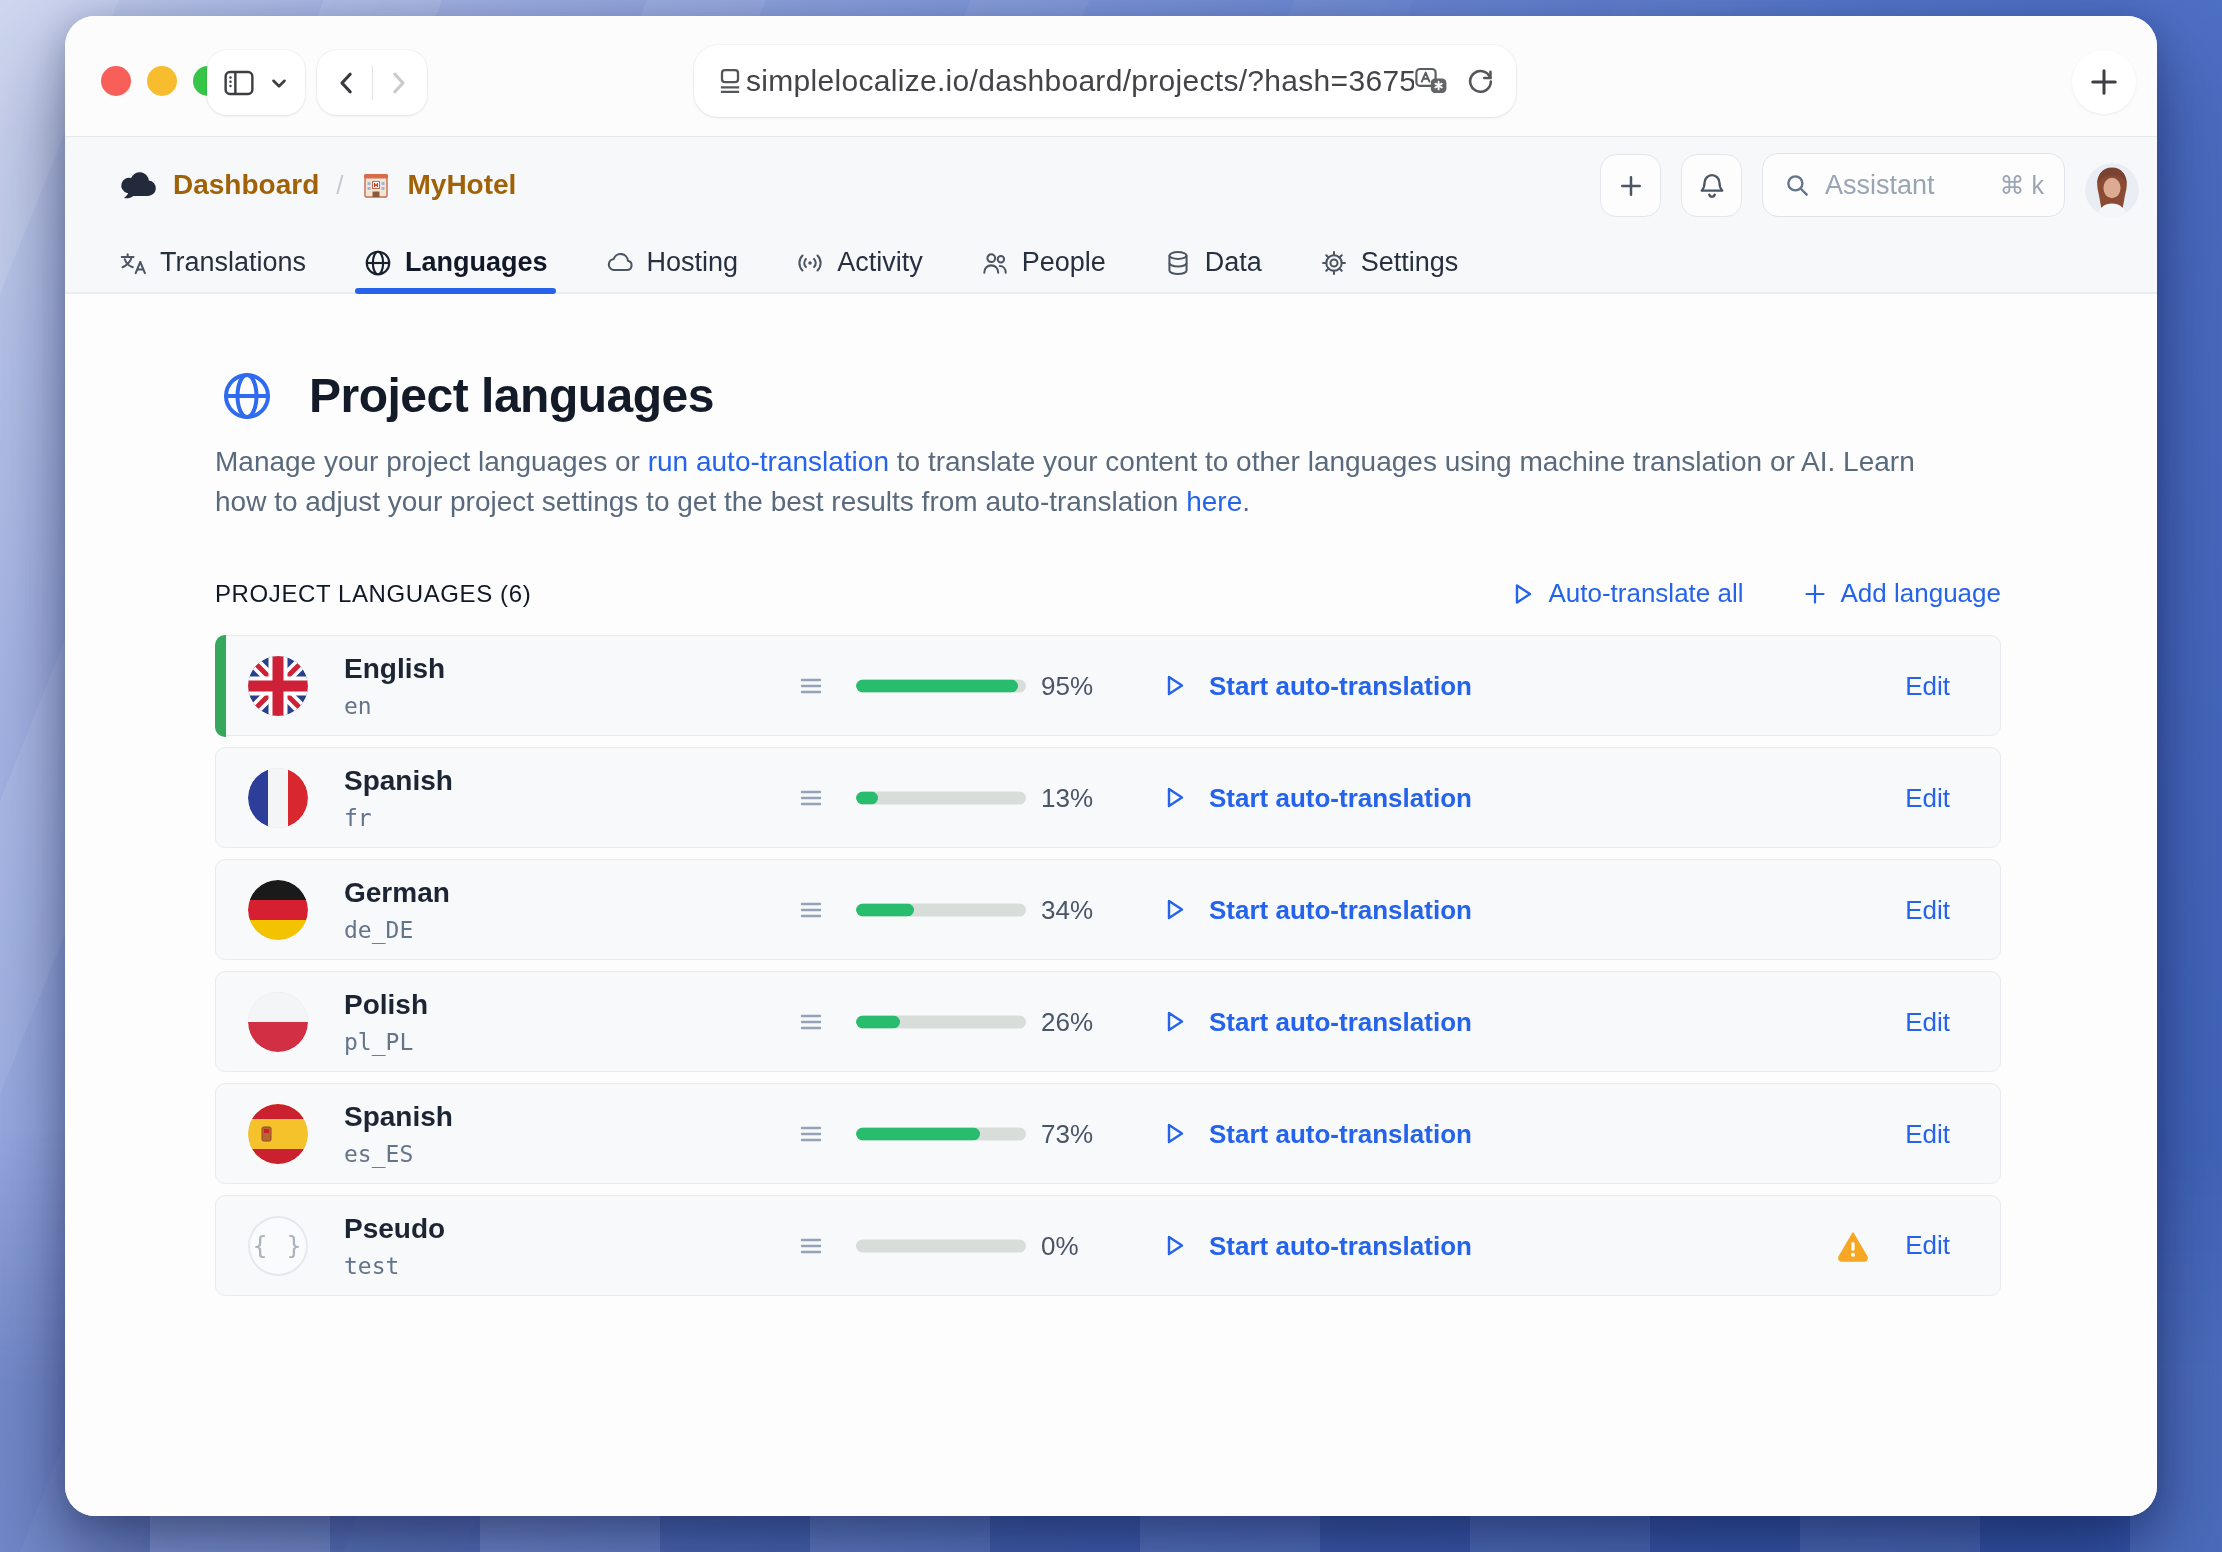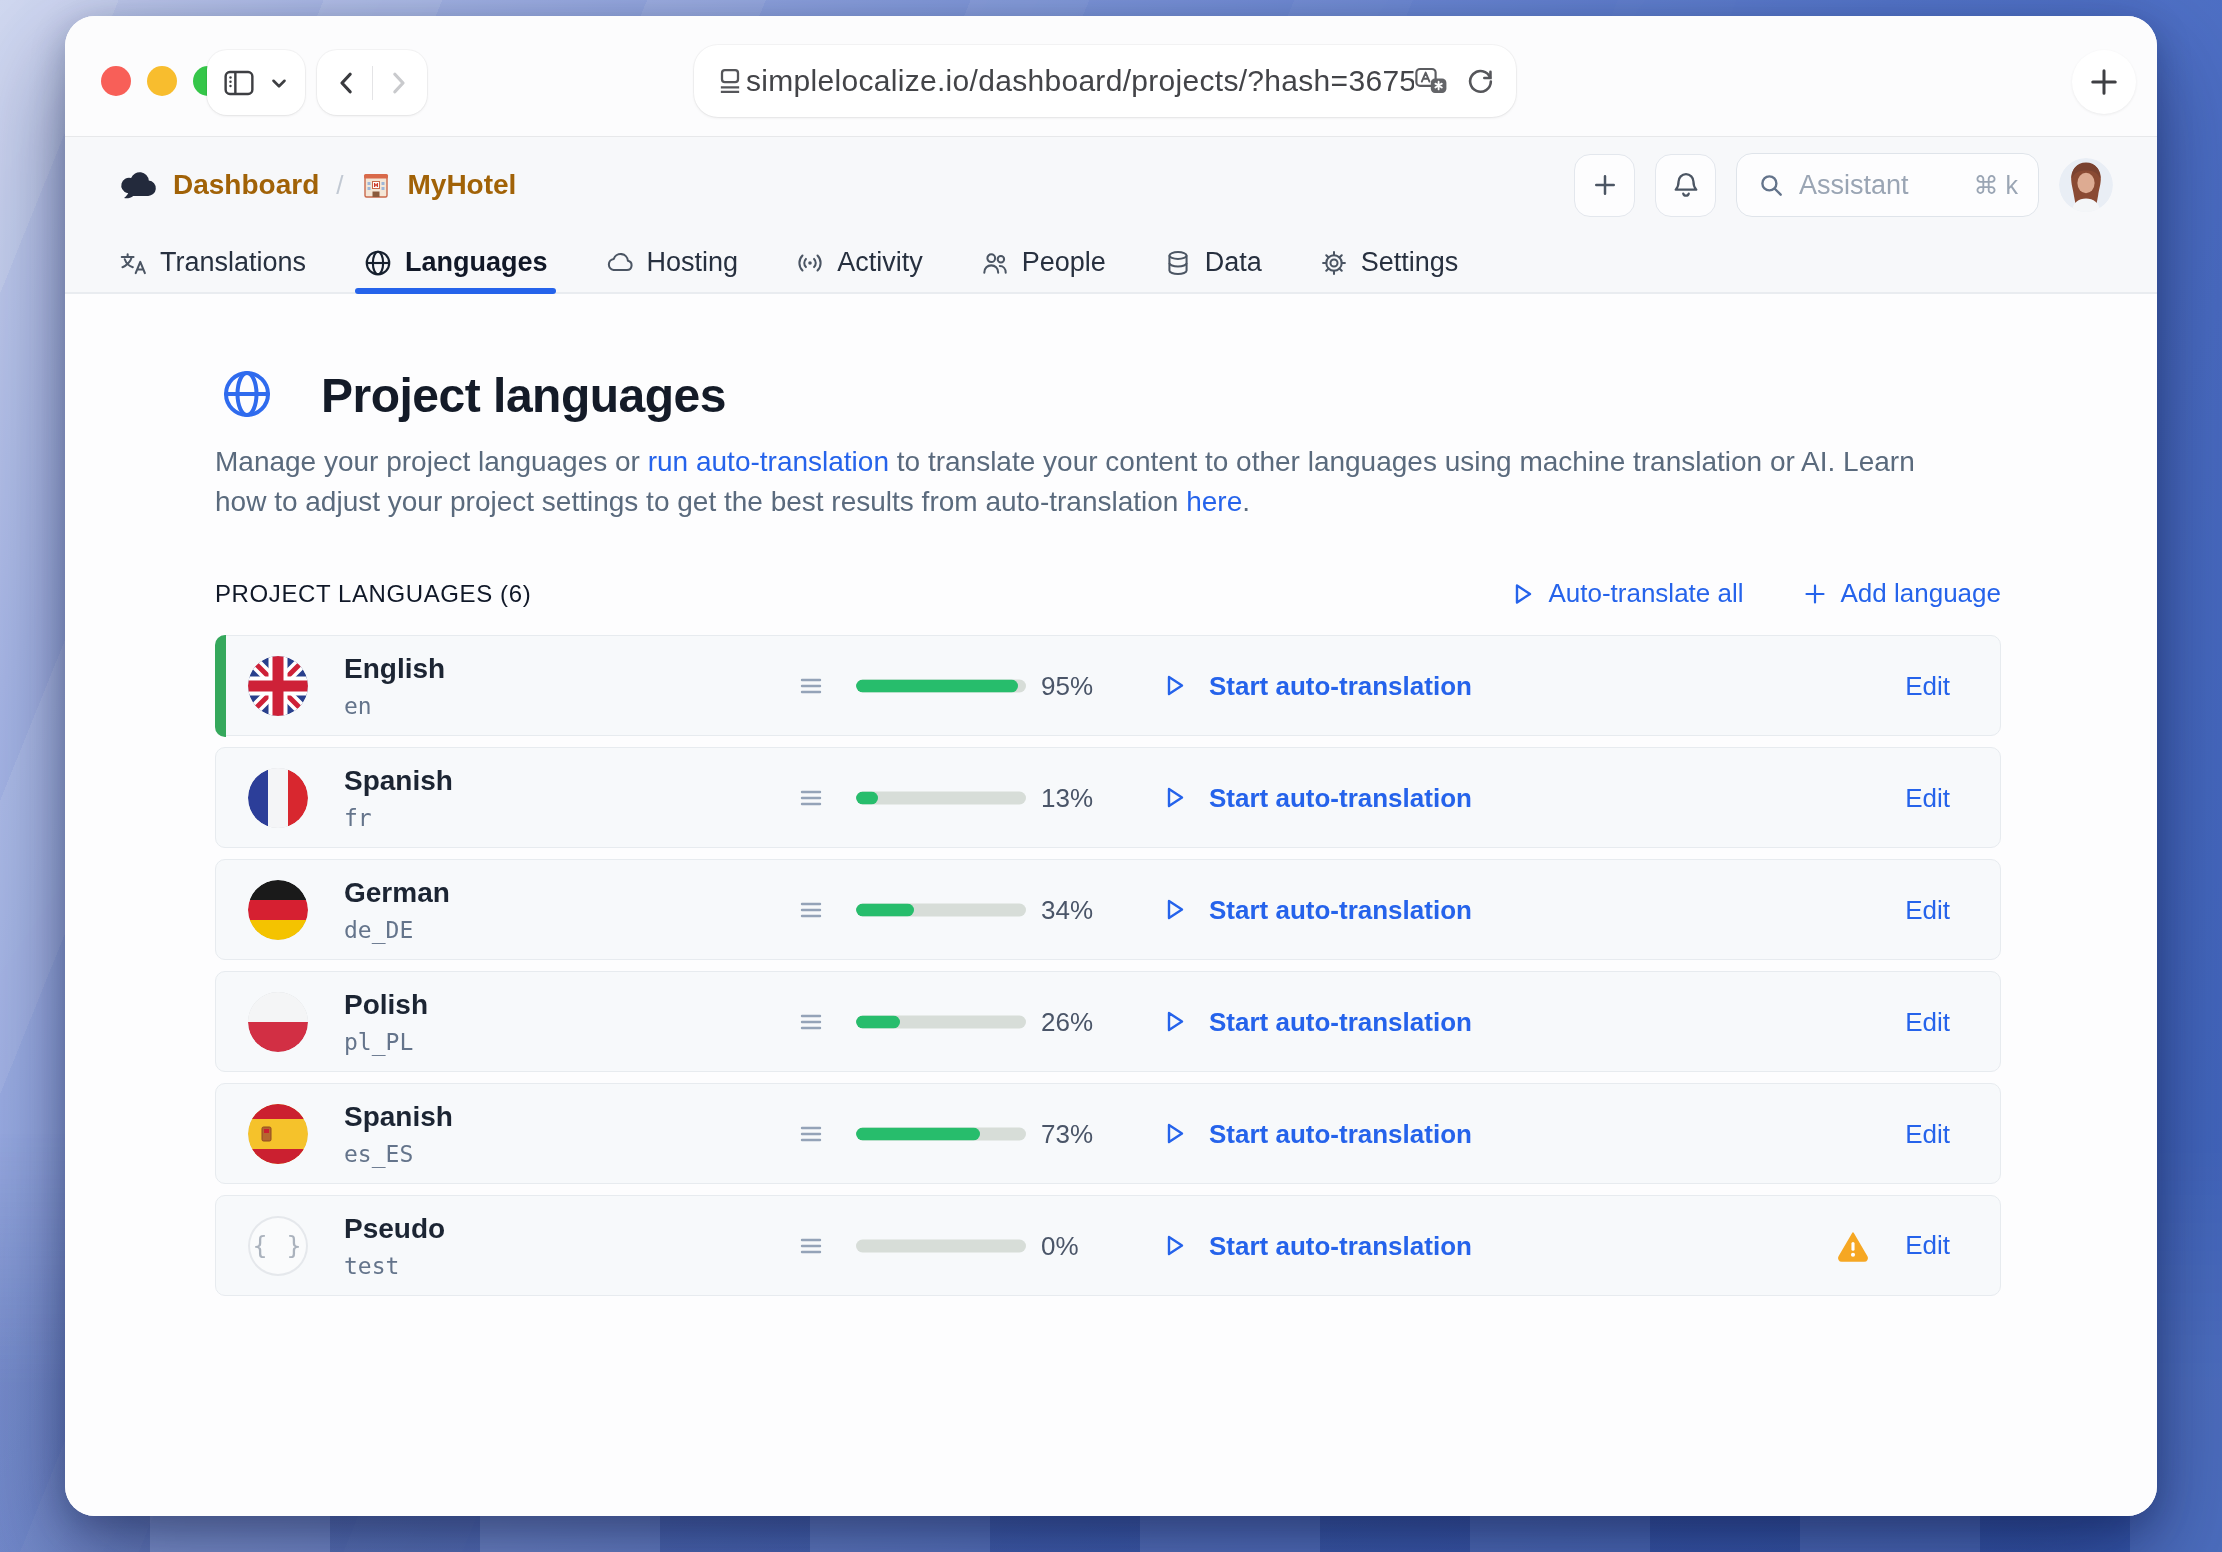--- a/index.html
+++ b/index.html
@@ -50,21 +50,21 @@
     background:#fff; box-shadow:0 1px 3px rgba(0,0,0,.07); display:flex; align-items:center; justify-content:center;
   }
   svg { display:block; }
 
   
   .app { height:1379px; background:#fdfdfe; }
   .appbar { height:96px; background:#f7f8fa; position:relative; display:flex; align-items:center; }
   .breadcrumb { display:flex; align-items:center; margin-left:53px; gap:15px; }
   .crumb-text { font-size:28px; font-weight:700; color:#a16207; }
   .crumb-sep { font-size:26px; color:#c2c9d3; margin:0 2px; }
-  .appbar-right { position:absolute; right:44px; top:16px; display:flex; align-items:center; gap:20px; }
+  .appbar-right { position:absolute; right:18px; top:16px; display:flex; align-items:flex-end; gap:20px; }
   .icon-btn {
     width:61px; height:63px; border:1.5px solid #e3e7ed; border-radius:16px; background:#fdfdfe;
     display:flex; align-items:center; justify-content:center;
   }
   .search-box {
     width:303px; height:64px; border:1.5px solid #dfe4ea; border-radius:16px; background:#fdfdfe;
     display:flex; align-items:center; padding:0 20px; gap:14px;
   }
   .search-box input {
     border:none; outline:none; background:transparent; flex:1; width:100px;
@@ -74,21 +74,21 @@
   .search-kbd { font-size:25px; color:#9aa5b4; white-space:nowrap; }
   .avatar { width:54px; height:54px; border-radius:50%; overflow:hidden; }
 
   .tabs { height:61px; display:flex; align-items:flex-start; padding-left:53px; gap:57px; border-bottom:2px solid #e9ecf0; background:#f7f8fa; }
   .tab { position:relative; height:59px; display:flex; align-items:center; gap:12px; font-size:27px; color:#27303f; font-weight:500; cursor:default; }
   .tab.active { font-weight:700; color:#111827; }
   .tab.active::after { content:""; position:absolute; left:-8px; right:-8px; bottom:-2px; height:6px; border-radius:4px; background:var(--accent,#2563eb); }
 
   
   .content { position:relative; background:#fdfdfe; }
-  .title-row { display:flex; gap:48px; padding:74px 0 0 156px; }
+  .title-row { display:flex; align-items:center; gap:36px; padding:74px 0 0 156px; }
   .page-title { font-size:48px; font-weight:700; color:#141b28; letter-spacing:-.5px; }
   .desc { margin:19px 0 0 150px; width:1740px; font-size:28px; line-height:40px; color:#5a6a7d; }
   .desc a { color:var(--accent,#2563eb); text-decoration:none; }
   .section-row { margin:56px 156px 0 150px; display:flex; align-items:center; }
   .section-label { flex:1; font-size:24px; font-weight:400; color:#101828; letter-spacing:.6px; }
   .section-actions { display:flex; align-items:center; gap:58px; }
   .blue-action { display:flex; align-items:center; gap:13px; font-size:26px; font-weight:500; color:var(--accent,#2563eb); cursor:pointer; }
 
   .rows { margin:26px 156px 0 150px; display:flex; flex-direction:column; gap:11px; }
   .lang-row {

